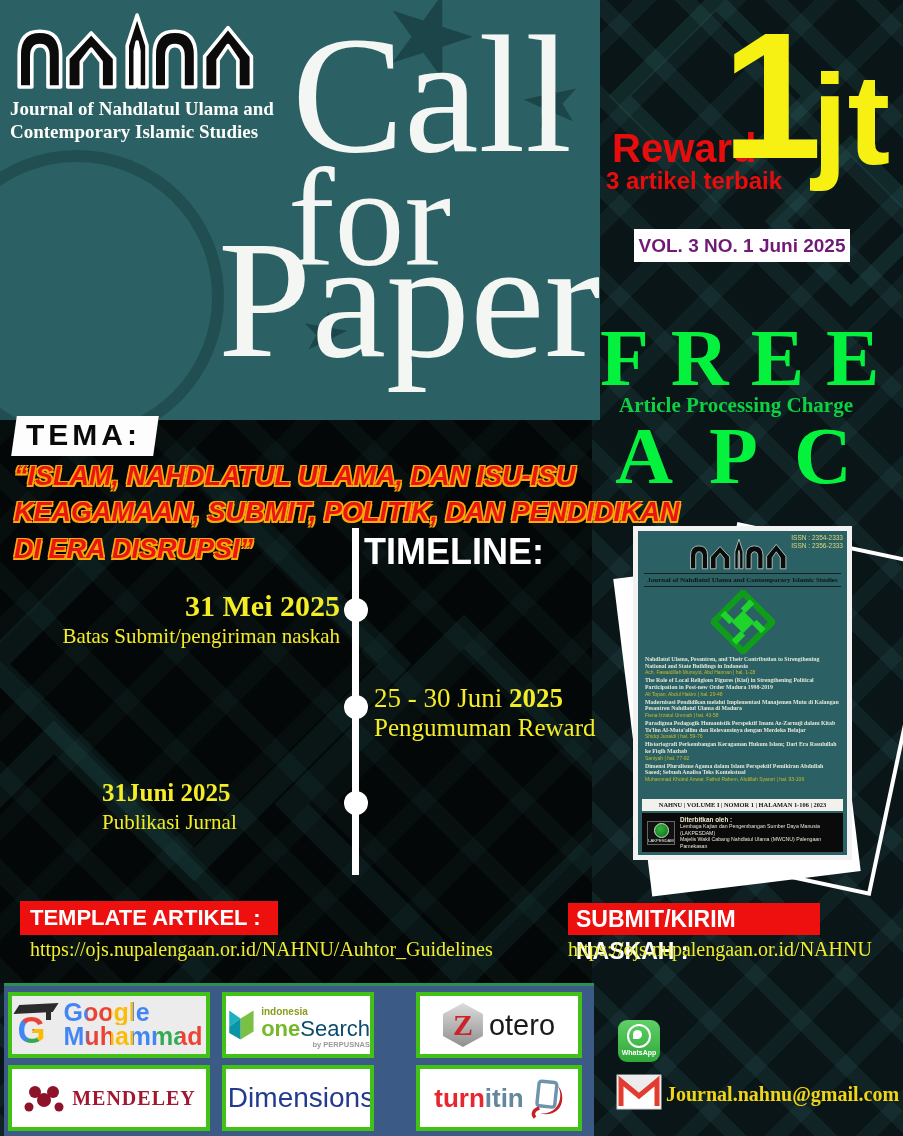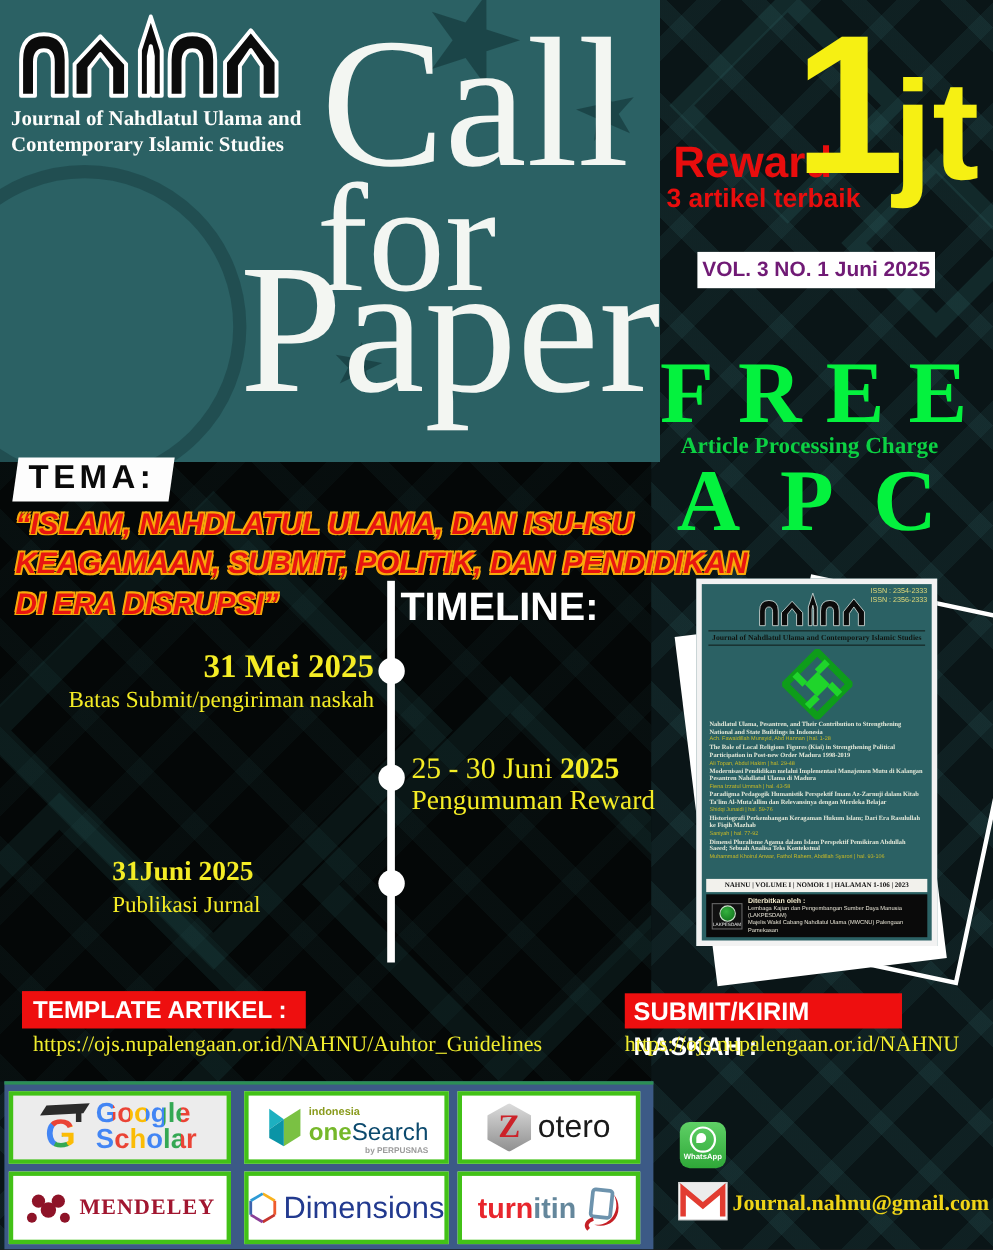--- a/index.html
+++ b/index.html
@@ -96,21 +96,21 @@
   .lakp-box{flex:0 0 26px;text-align:center;border:1px solid #666;padding:1px 0;background:#111;}
   .lakp-circle{width:13px;height:13px;border-radius:50%;margin:0 auto;background:radial-gradient(circle at 40% 35%,#35b23f,#0c6a17);border:1px solid #cde5cd;}
   .lakp-caption{color:#eee;font-size:4.2px;}
   .pub-text{flex:1;}
   .pub-label{color:#f3eccd;font-weight:bold;font-size:6.4px;}
   .pub-line{color:#e6e2d4;font-size:5.2px;line-height:1.25;}
   
   .card{position:absolute;background:#fff;border:4px solid #42c117;box-sizing:border-box;height:66px;
     display:flex;align-items:center;justify-content:center;gap:6px;overflow:hidden;}
   .row1{top:6px;} .row2{top:79px;}
-  .c1{left:4px;width:202px;} .c2{left:218px;width:186px;} .c3{left:412px;width:166px;}
+  .c1{left:4px;width:202px;} .c2{left:218px;width:152px;} .c3{left:412px;width:166px;}
   .card.gs{background:#ececec;}
   .gs-icon{position:relative;width:42px;height:46px;flex:0 0 42px;}
   .gs-cap{position:absolute;left:1px;top:2px;width:38px;height:9px;background:#2b2b2b;transform:skewX(-35deg) rotate(-3deg);}
   .gs-cap-knob{position:absolute;left:30px;top:8px;width:5px;height:10px;background:#2b2b2b;}
   .gs-g{position:absolute;left:2px;top:8px;font-size:36px;font-weight:800;color:#4285f4;}
   .gtext{font-weight:800;font-size:25px;line-height:.95;color:#4285f4;}
   @supports (-webkit-background-clip:text){
     .gtext{background:linear-gradient(90deg,#4285f4 0 17%,#ea4335 17% 34%,#fbbc05 34% 50%,#4285f4 50% 67%,#34a853 67% 84%,#ea4335 84% 100%);
       -webkit-background-clip:text;background-clip:text;color:transparent;}
     .gs-g{background:conic-gradient(from -40deg,#ea4335 0 95deg,#fbbc05 95deg 185deg,#34a853 185deg 250deg,#4285f4 250deg 360deg);
@@ -272,21 +272,21 @@
 
   <div class="abs blue-panel">
     <div class="card gs row1 c1">
       <div class="gs-icon">
         <div class="gs-cap"></div>
         <div class="gs-cap-knob"></div>
         <div class="gs-g">G</div>
       </div>
       <div>
         <div class="gtext">Google</div>
-        <div class="gtext">Scholar</div>
+        <div class="gtext">Muhammad</div>
       </div>
     </div>
     <div class="card row1 c2">
       <svg width="34" height="40" viewBox="0 0 36 40">
         <path d="M4,2 L18,12 L4,22 Z" fill="#1db0c0"></path>
         <path d="M34,2 L18,12 L18,38 L34,28 Z" fill="#7ac143"></path>
         <path d="M4,22 L18,12 L18,38 L4,30 Z" fill="#0a94a6"></path>
       </svg>
       <div class="os-text">
         <span class="os-small">indonesia</span>

